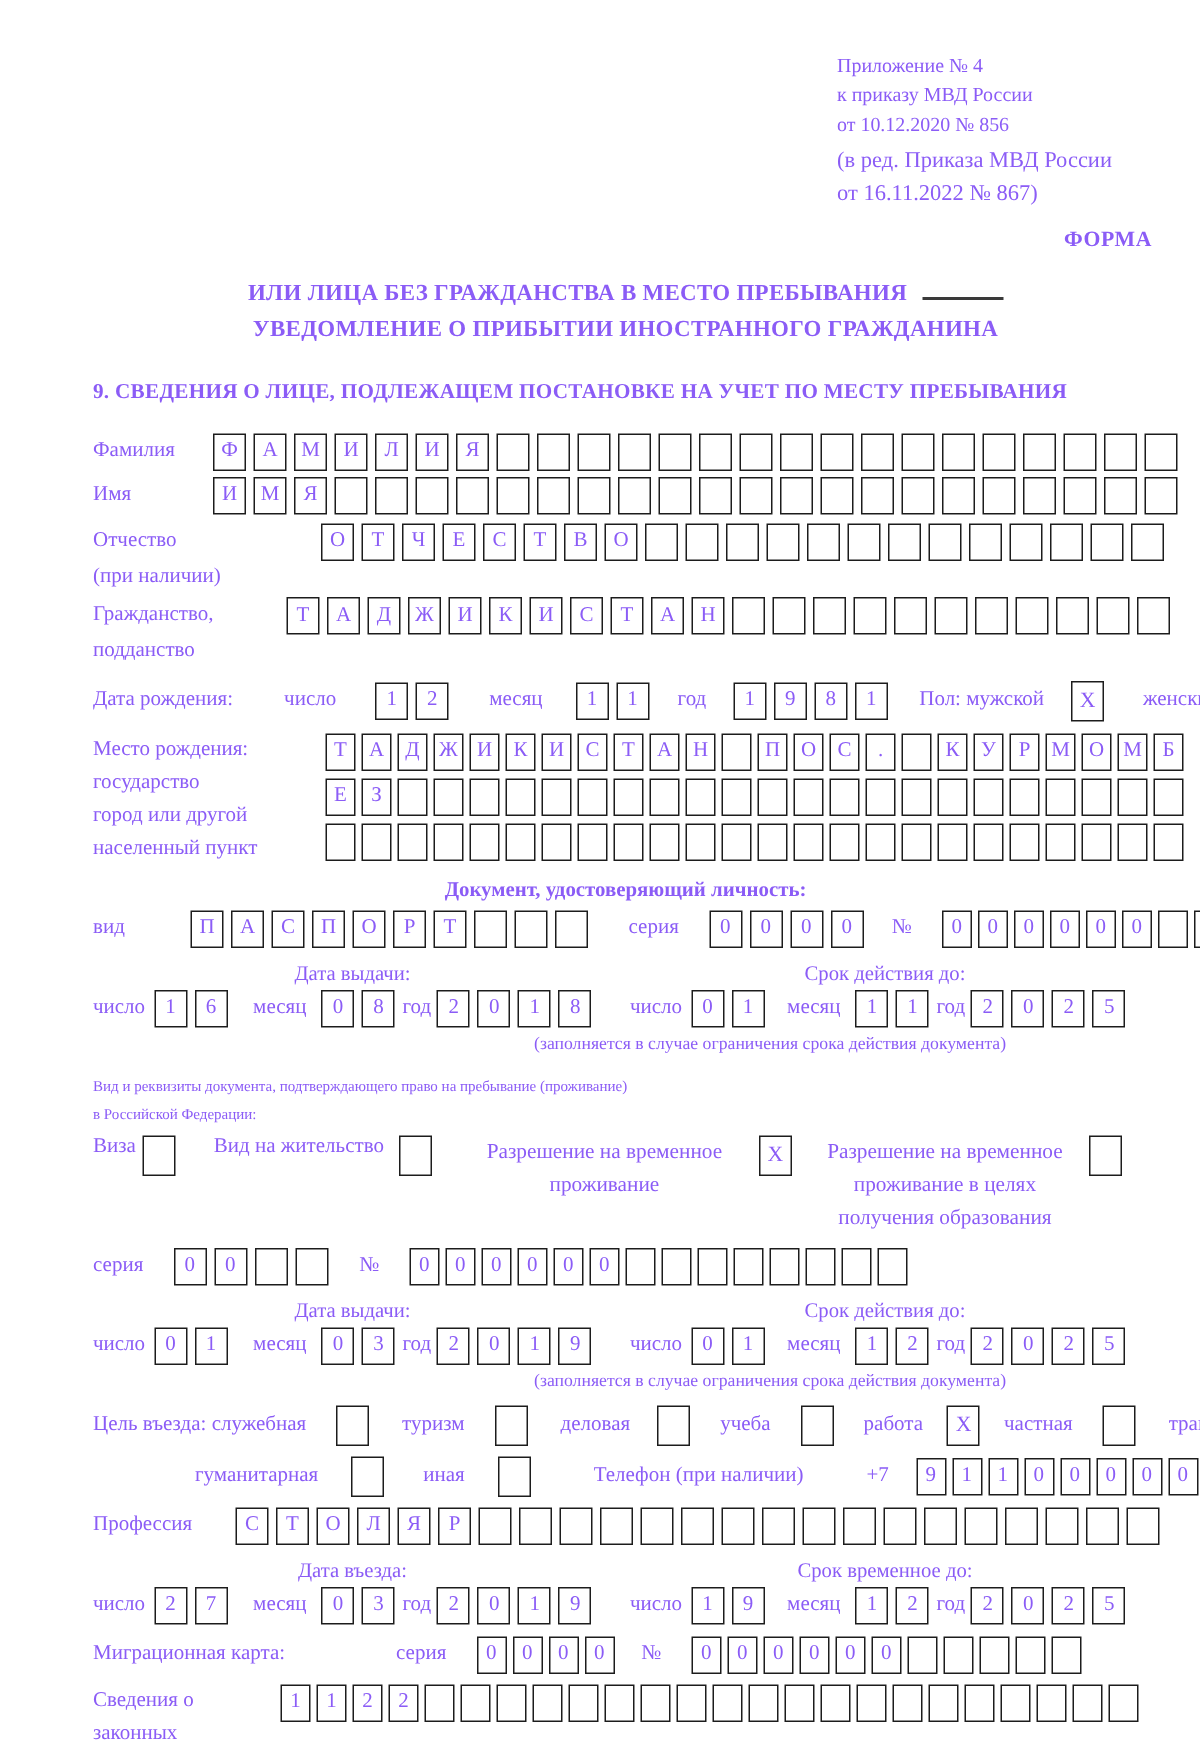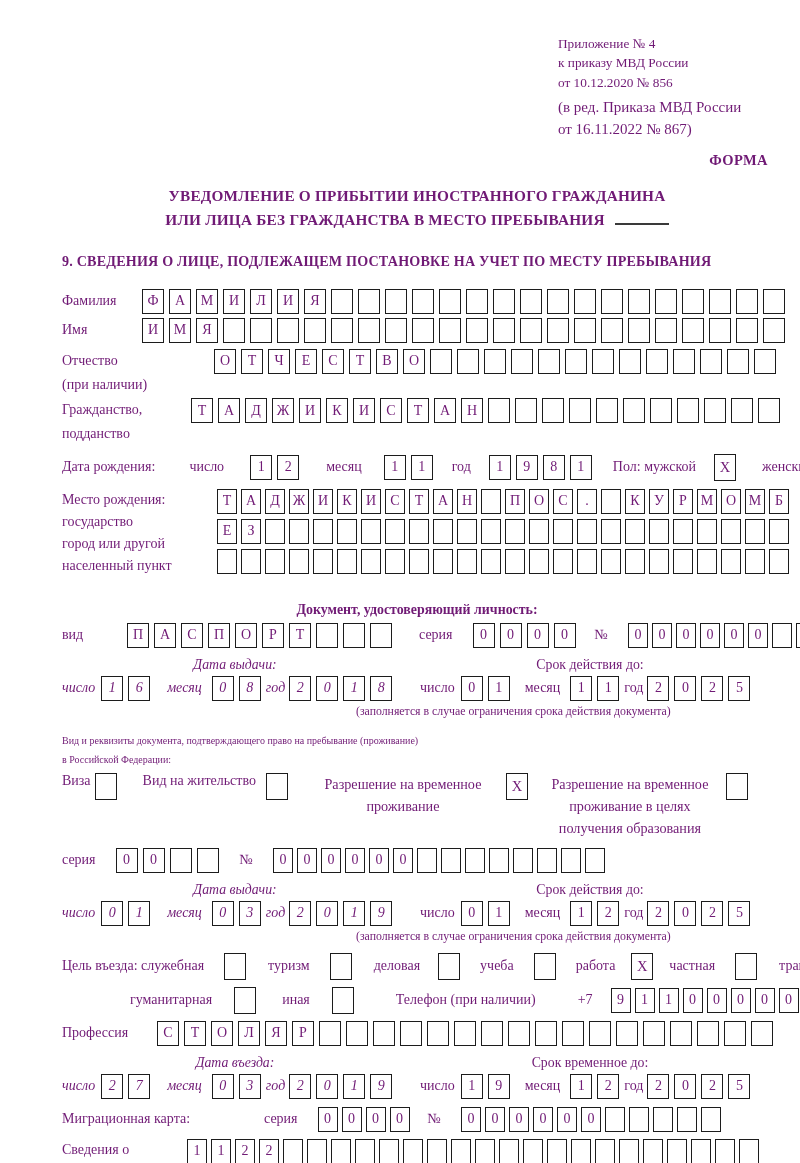--- a/index.html
+++ b/index.html
@@ -1,18 +1,18 @@
 <!DOCTYPE html>
 <html><head>
 <meta charset="utf-8">
 <style>
   * { margin:0; padding:0; box-sizing:border-box; }
   html,body { background:#ffffff; }
   .page {
-    width:800px; height:1163px; background:#fff; color:#701a75;
+    width:800px; height:1163px; background:#fff; color:#8b5cf6;
     font-family:"Liberation Serif", serif; font-size:14px;
     padding:34px 28px 10px 62px; overflow:hidden; position:relative;
   }
   .hdr { margin-left:496px; font-size:13.3px; line-height:1.45; }
   .hdr .amend { margin-top:5px; font-size:15px; }
   .forma { text-align:right; font-weight:bold; font-size:14.5px; margin-top:12px; padding-right:4px; letter-spacing:0.4px; }
   .title { text-align:center; font-weight:bold; font-size:15.3px; line-height:1.55; margin-top:15px; letter-spacing:0.2px; }
   .blank { display:inline-block; width:54px; border-bottom:2.2px solid #3a3a3a; height:0.9em; margin-left:10px; }
   .sec { font-weight:bold; font-size:14.1px; margin-top:21px; letter-spacing:0.2px; }
 
@@ -37,24 +37,24 @@
   .w-name  { width:68px; }
   .w-patr  { width:140px; line-height:1.7; }
   .w-cit   { width:117px; line-height:1.7; }
   .w-place { width:143px; line-height:1.58; }
   .w-vid   { width:53px; }
   .w-prof  { width:83px; }
   .w-rep   { width:113px; line-height:1.55; }
   .w-mig   { width:160px; }
   .stack .frow { margin-top:0; margin-bottom:5px; }
 
-  .doc-head { text-align:center; font-weight:bold; font-size:13.9px; margin-top:23px; }
+  .doc-head { text-align:center; font-weight:bold; font-size:13.9px; margin-top:7px; }
 
   .dates { display:flex; margin-top:9px; }
-  .dcol-l { width:346px; flex-shrink:0;font-style:italic; }
+  .dcol-l { width:346px; flex-shrink:0; }
   .dcol-r { flex:1; }
   .dtitle { text-align:center; font-size:13.8px; margin-bottom:3px; }
   .drow { display:flex; align-items:center; }
   .dfoot { font-size:11.8px; margin-left:294px; margin-top:3px; }
 
   .intro { margin-top:12px; line-height:1.9; font-size:10px; }
   .visa-row { display:flex; align-items:flex-start; margin-top:4px; }
   .opt-c { text-align:center; line-height:1.55; font-size:14.2px; }
 </style>
 </head>
@@ -68,22 +68,22 @@
     <div>от 10.12.2020 № 856</div>
     <div class="amend">
       <div>(в ред. Приказа МВД России</div>
       <div>от 16.11.2022 № 867)</div>
     </div>
   </div>
 
   <div class="forma">ФОРМА</div>
 
   <div class="title">
+    <div><span>ИЛИ ЛИЦА БЕЗ ГРАЖДАНСТВА В МЕСТО ПРЕБЫВАНИЯ</span><span class="blank"></span></div>
     <div>УВЕДОМЛЕНИЕ О ПРИБЫТИИ ИНОСТРАННОГО ГРАЖДАНИНА</div>
-    <div><span>ИЛИ ЛИЦА БЕЗ ГРАЖДАНСТВА В МЕСТО ПРЕБЫВАНИЯ</span><span class="blank"></span></div>
   </div>
 
   <div class="sec">9. СВЕДЕНИЯ О ЛИЦЕ, ПОДЛЕЖАЩЕМ ПОСТАНОВКЕ НА УЧЕТ ПО МЕСТУ ПРЕБЫВАНИЯ</div>
 
   <div class="frow" style="margin-top:19px">
     <span class="lbl w-name">Фамилия</span>
     <span class="cells">
         <span class="cell">Ф</span>
         <span class="cell">А</span>
         <span class="cell">М</span>

